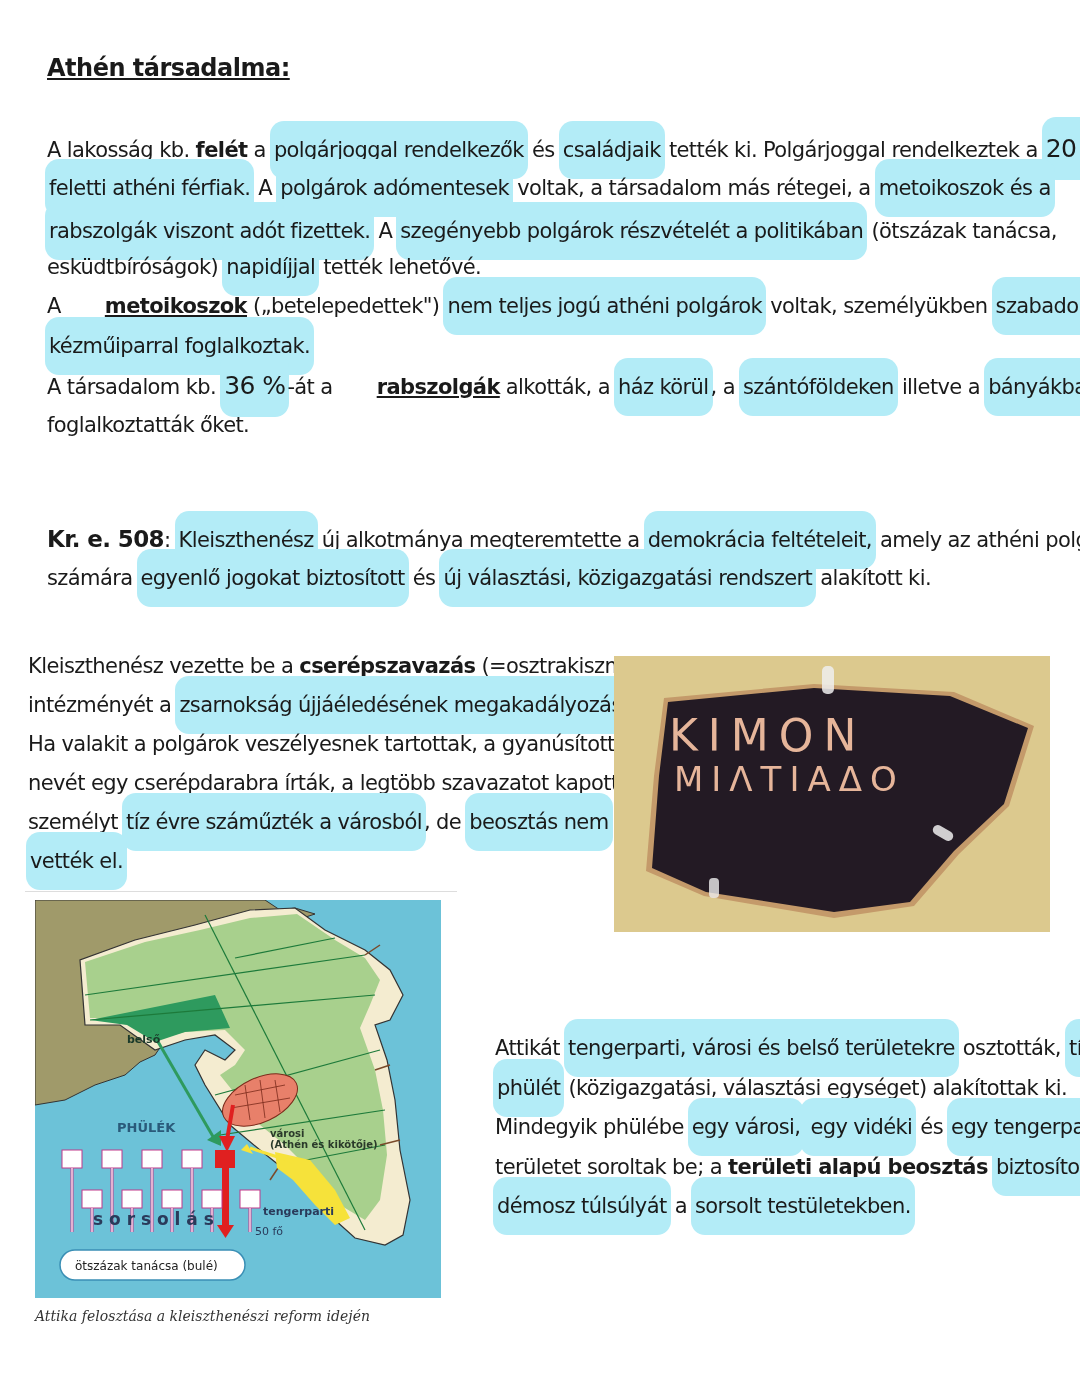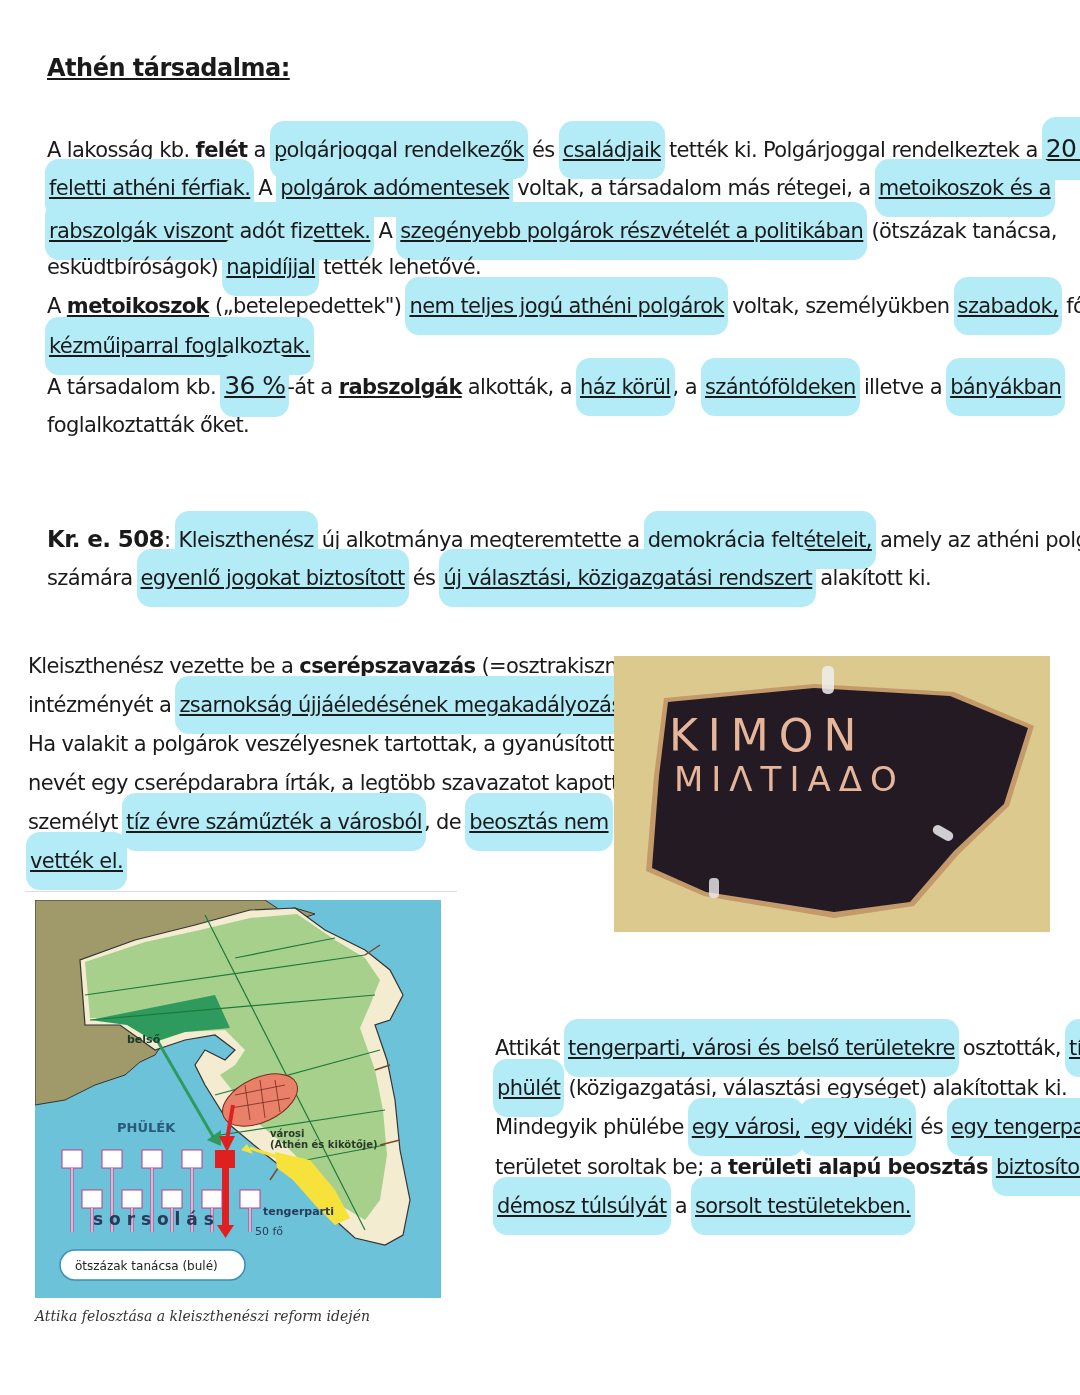--- a/index.html
+++ b/index.html
@@ -1,21 +1,21 @@
 <!DOCTYPE html>
 <html><head>
 <meta charset="utf-8">
 <style>
   html, body { margin:0; padding:0; background:#ffffff; }
   body { width:1080px; height:1395px; position:relative; overflow:hidden;
          font-family:"DejaVu Sans", sans-serif; color:#1a1a1a; }
   .line { position:absolute; white-space:nowrap; font-size:21px; line-height:39px; letter-spacing:-0.6px; }
-  .hl { background:#b3ecf7; border-radius:14px; padding:17px 4px; margin:10px -2px;text-decoration:underline; }
+  .hl { background:#b3ecf7; border-radius:14px; padding:17px 4px; margin:10px -2px; }
   .b { font-weight:bold; }
-  .u { text-decoration:underline; }
+  .u { text-decoration:underline;margin-left:38px; }
   .big { font-size:25px; }
   h1.title { position:absolute; left:47px; top:54px; margin:0; font-size:24px; font-weight:bold; text-decoration:underline; letter-spacing:-0.5px; }
   .photo { position:absolute; left:614px; top:656px; width:436px; height:276px; background:#eab308; overflow:hidden; }
   .map { position:absolute; left:35px; top:900px; width:406px; height:398px; background:#6cc2d8; overflow:hidden; }
   .divider { position:absolute; left:25px; top:891px; width:432px; height:1px; background:#dddddd; }
   .caption { position:absolute; left:35px; top:1308px; font-family:"DejaVu Serif", serif; font-style:italic; font-size:14px; color:#333; }
 </style>
 </head>
 <body>
 

